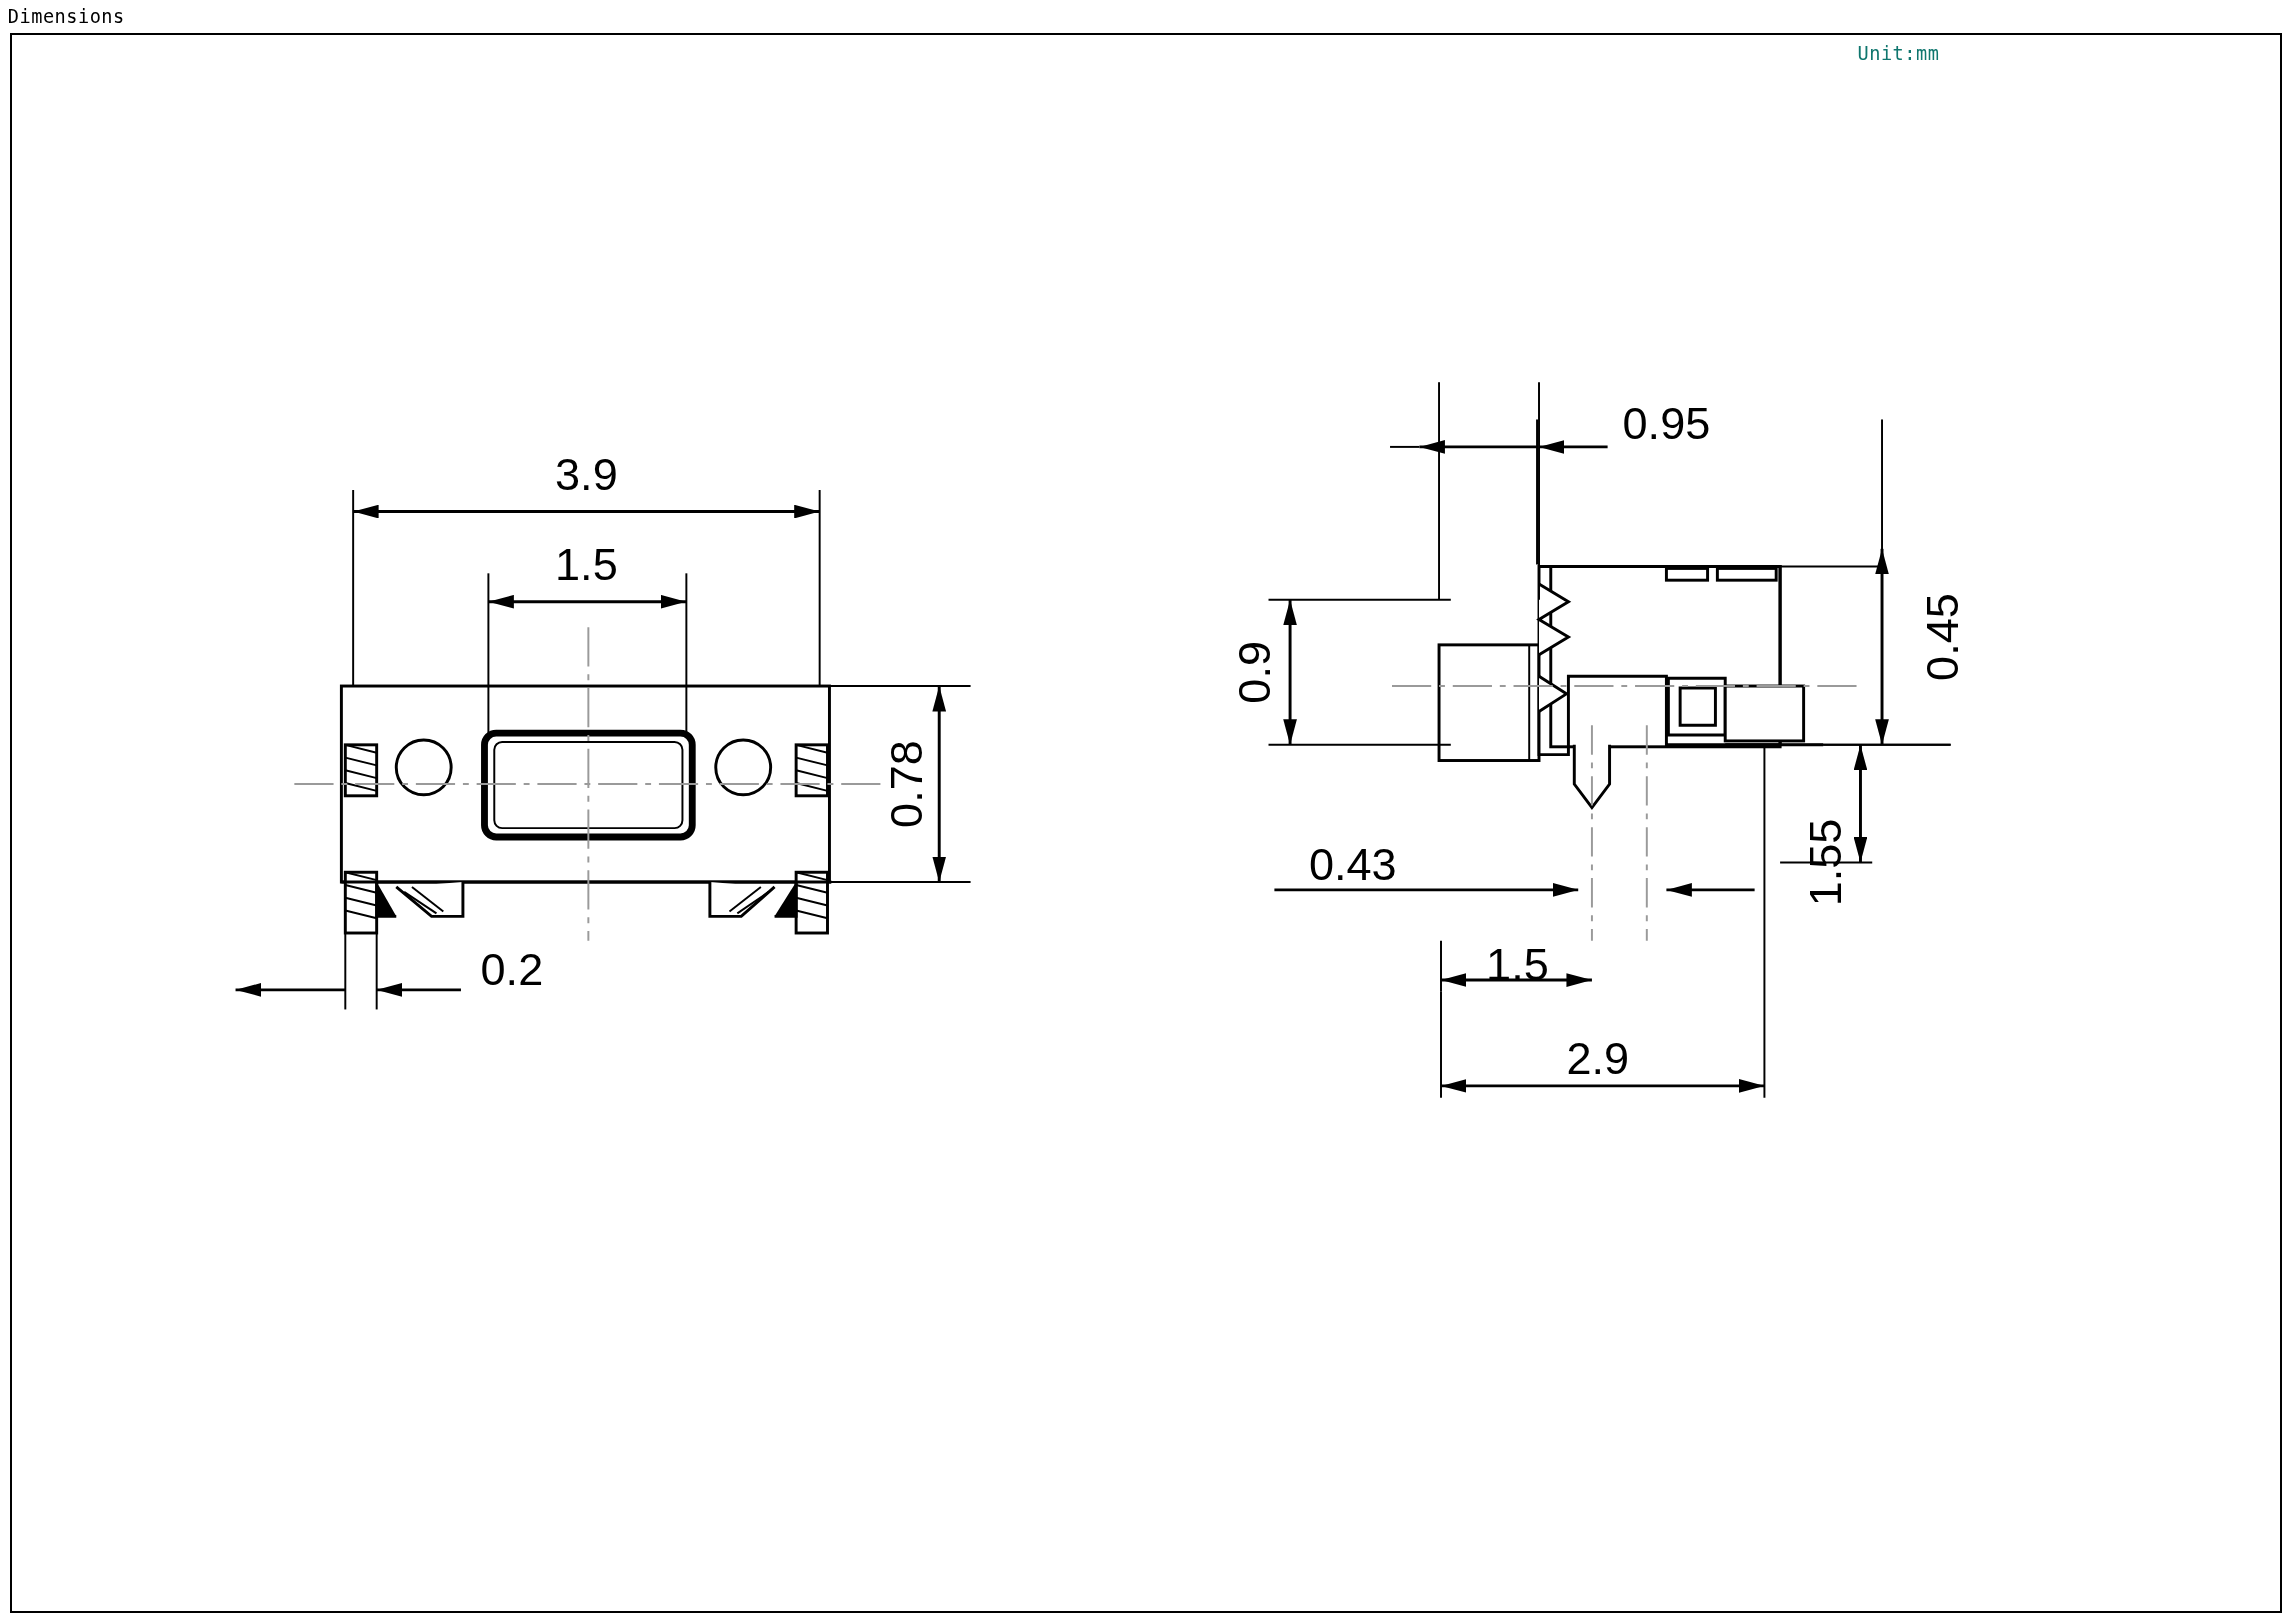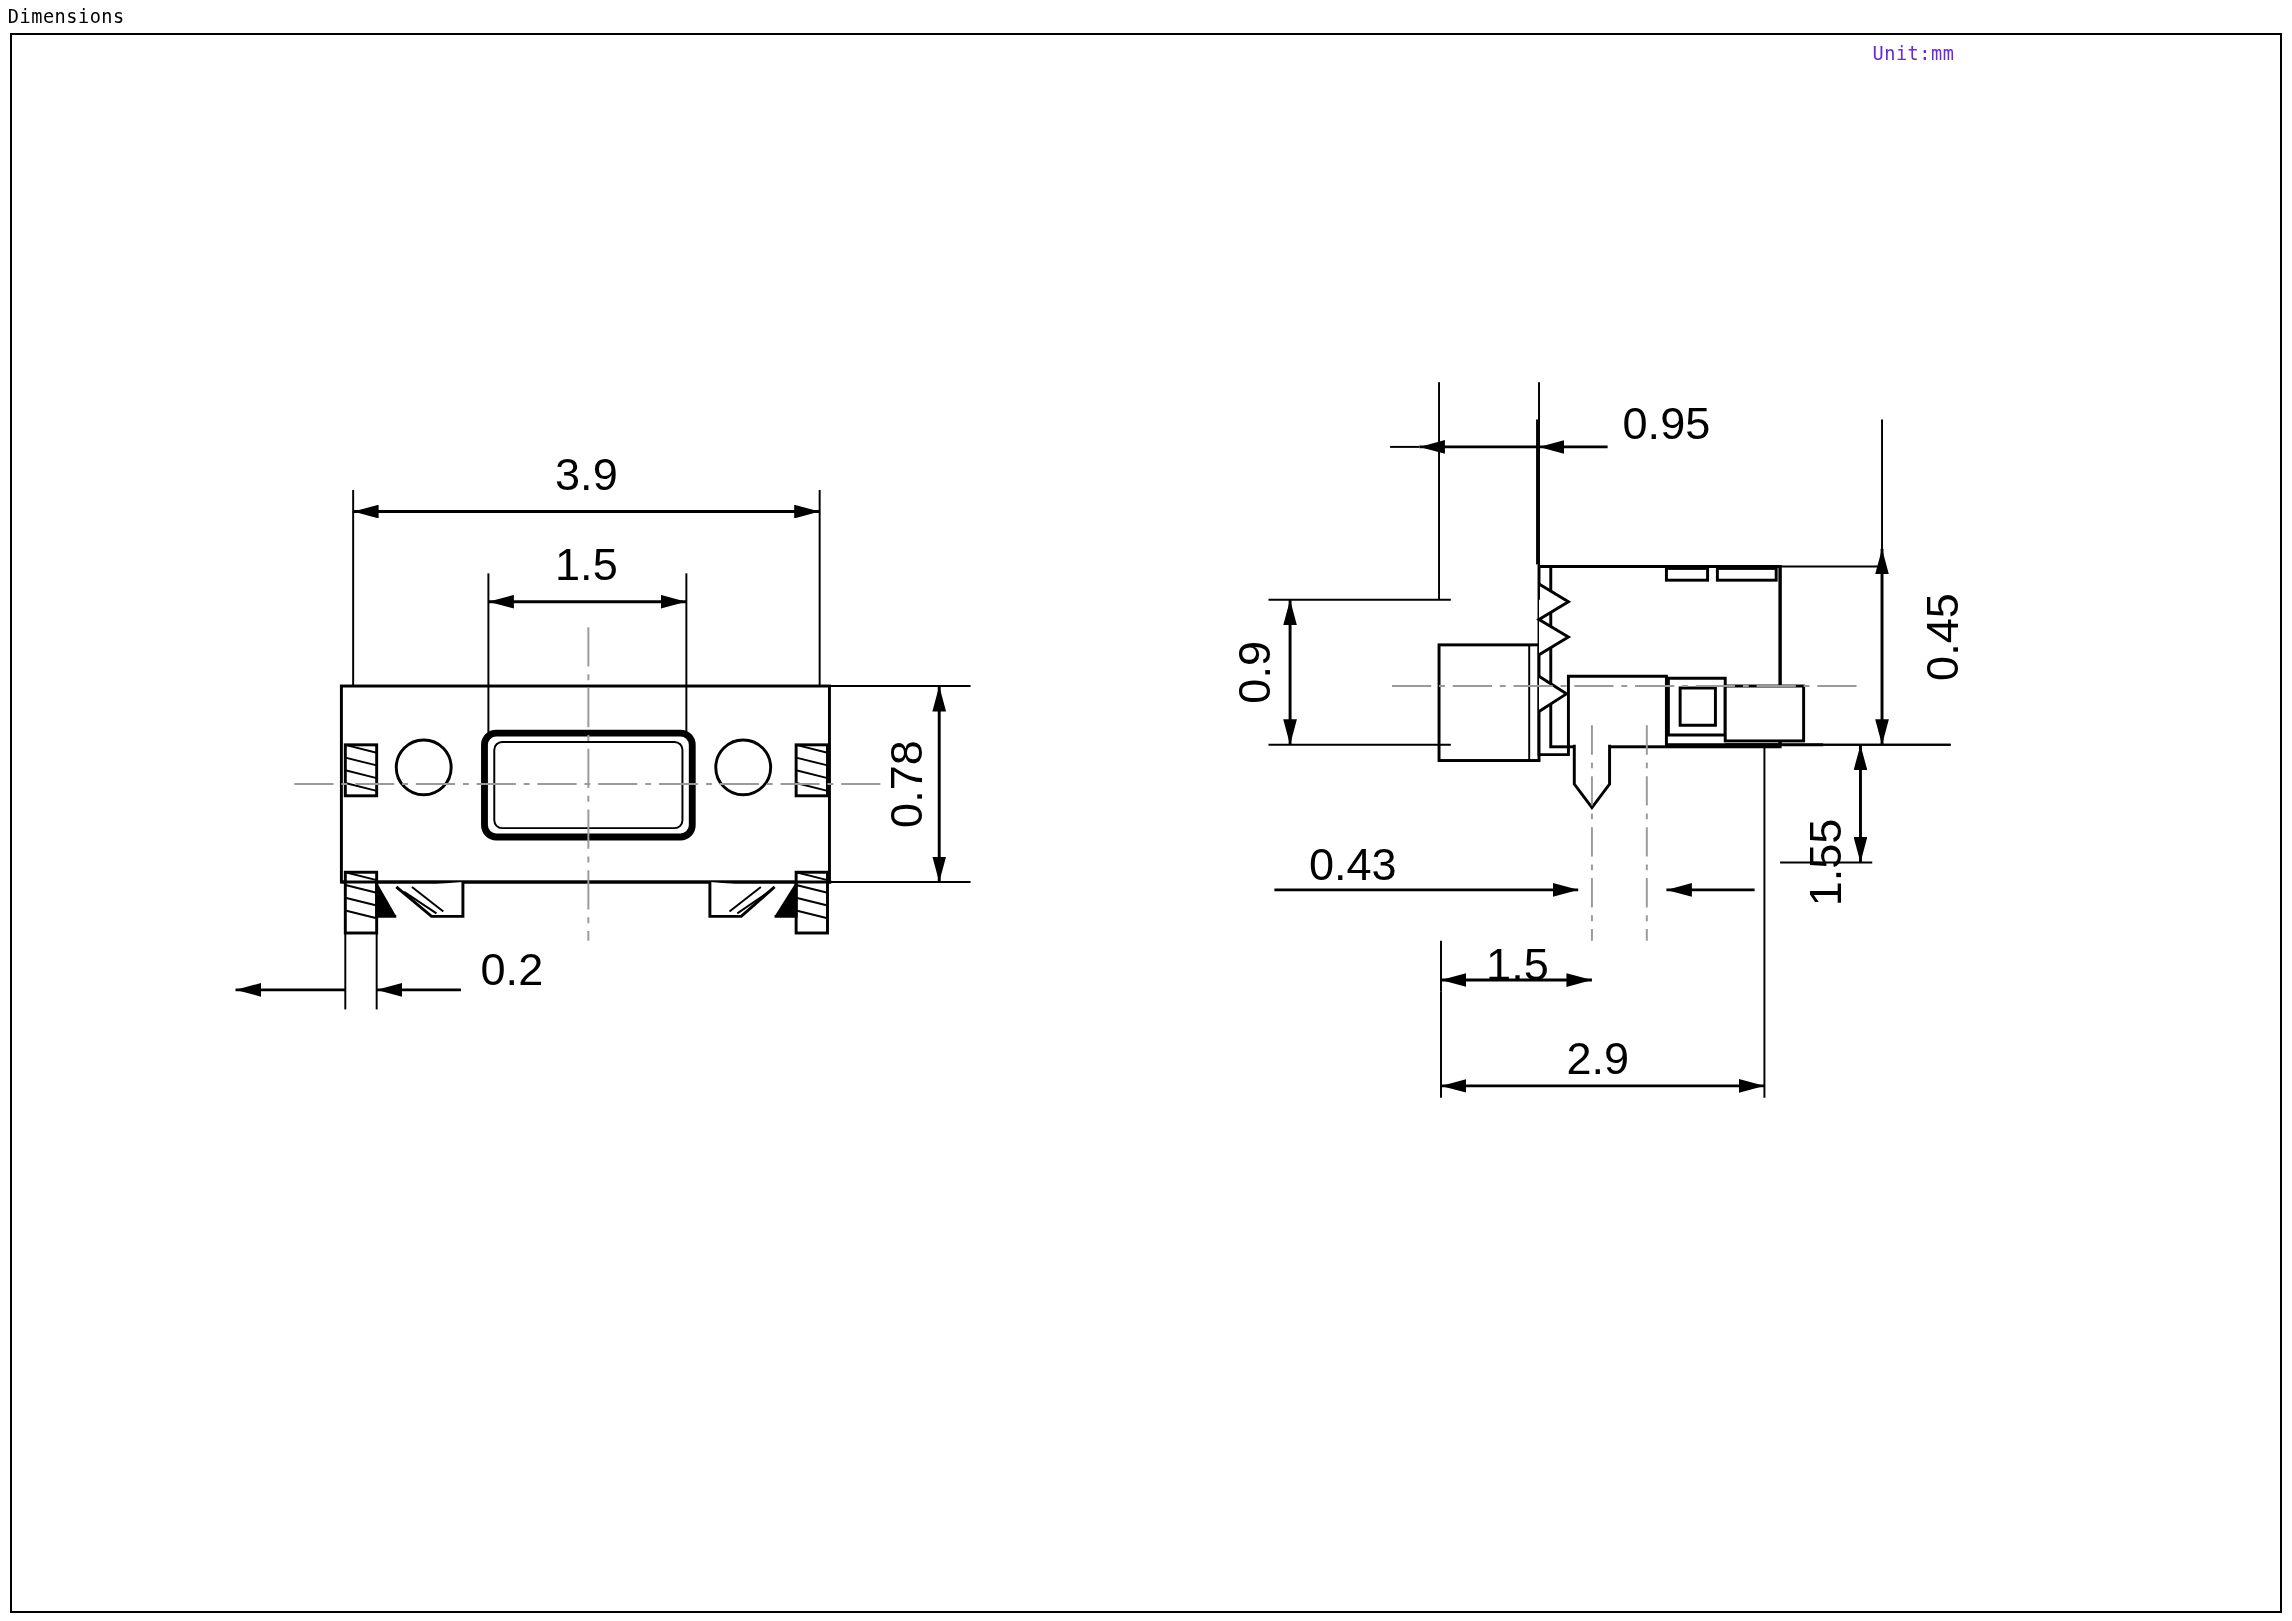--- a/index.html
+++ b/index.html
@@ -11,21 +11,20 @@
     width: 2293px;
     height: 1621px;
     font-family: "DejaVu Sans Mono", monospace;
     overflow: hidden;
   }
   .page {
     position: relative;
     width: 1957px;
     height: 1621px;
     background: #ffffff;
-    padding-left: 15px;
   }
   .label-dimensions {
     position: absolute;
     left: 7.8px;
     top: 5.9px;
     font-family: "DejaVu Sans Mono", monospace;
     font-size: 18.6px;
     color: #000;
     letter-spacing: 0.5px;
   }
@@ -37,21 +36,21 @@
     height: 1580px;
     border: 2px solid #000;
     box-sizing: border-box;
   }
   .label-unit {
     position: absolute;
     right: 17.6px;
     top: 43px;
     font-family: "DejaVu Sans Mono", monospace;
     font-size: 18.6px;
-    color: #6d28d9;
+    color: #0f766e;
     letter-spacing: 0.5px;
   }
   .svg-canvas {
     position: absolute;
     left: 0;
     top: 0;
     width: 2293px;
     height: 1621px;
   }
   text.dim {

